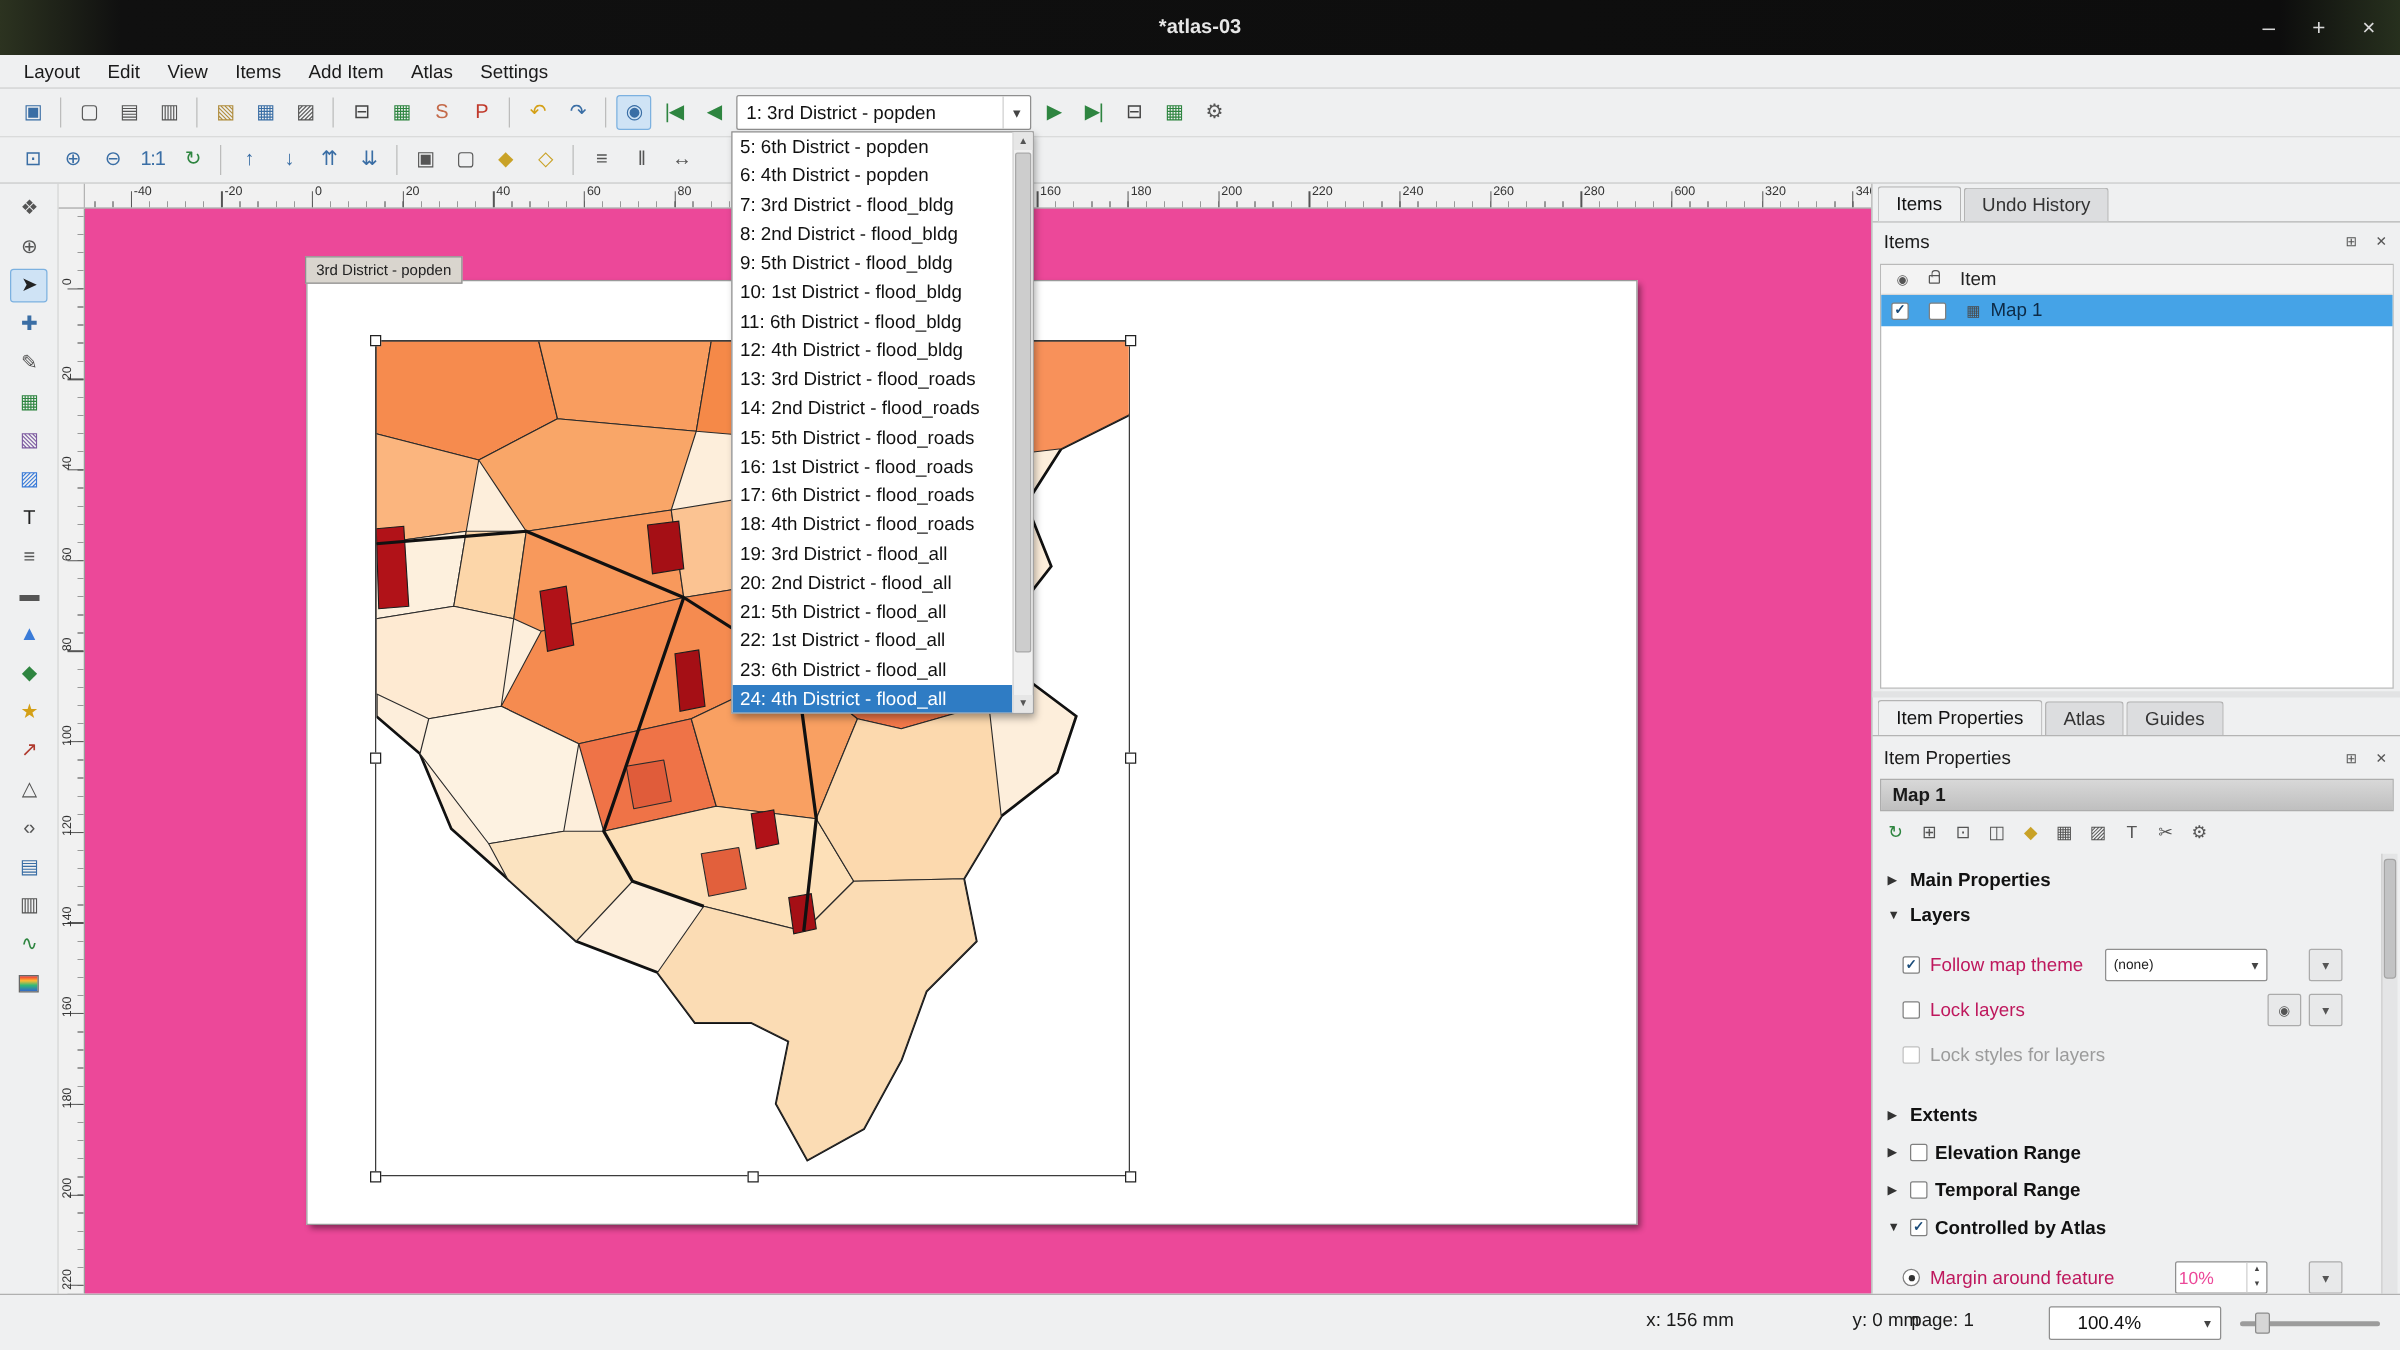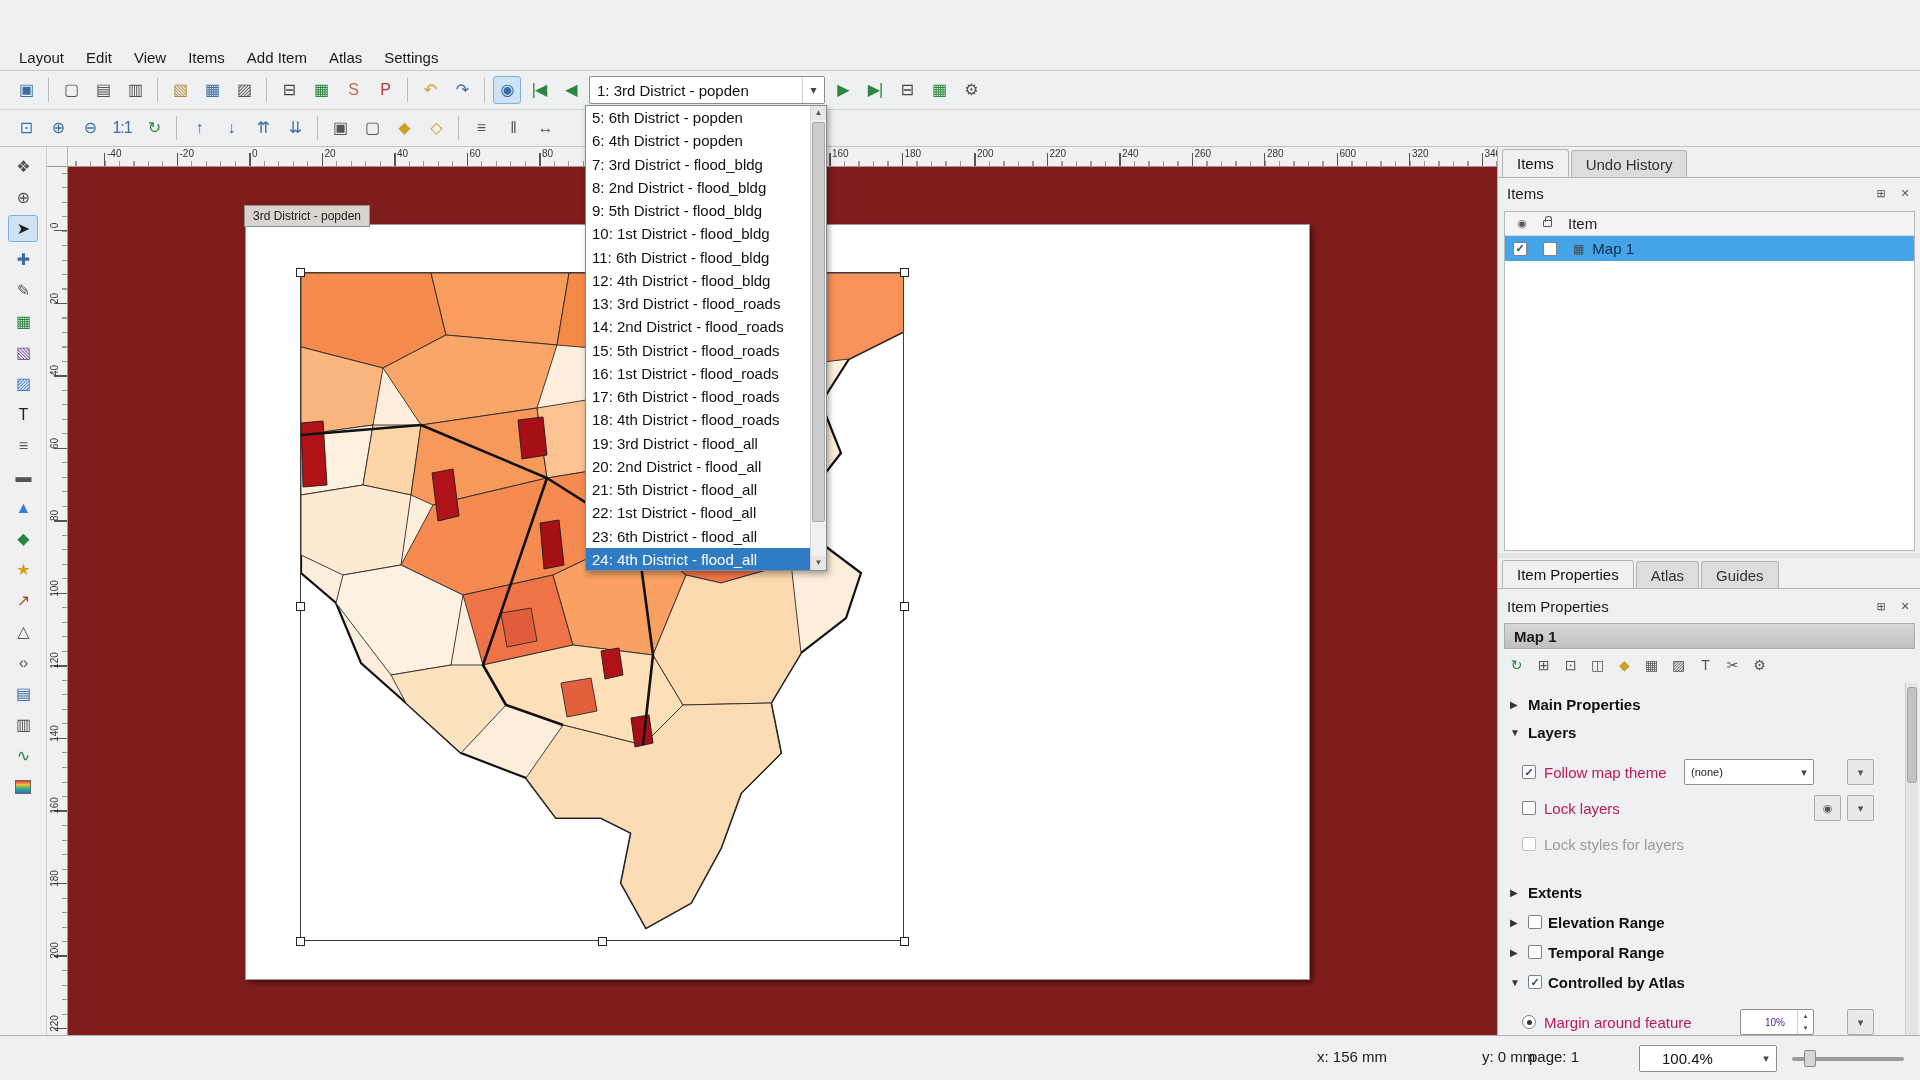--- a/index.html
+++ b/index.html
@@ -47,21 +47,21 @@
 
 #ruler-corner{position:absolute;left:47px;top:147px;width:21px;height:20px;background:#f1f1f1;border-right:1px solid #b3b3b3;border-bottom:1px solid #9a9a9a}
 #hruler{position:absolute;left:68px;top:147px;width:1429px;height:20px;background:#f1f1f1;border-bottom:1px solid #9a9a9a;overflow:hidden}
 #hruler .ticks{position:absolute;left:-36.5px;top:0;right:0;bottom:0;background-image:repeating-linear-gradient(90deg,#555 0 1px,transparent 1px 72.5px),repeating-linear-gradient(90deg,#999 0 1px,transparent 1px 14.5px);background-size:100% 13px,100% 5px;background-position:left bottom,left bottom;background-repeat:repeat-x}
 .rlab{position:absolute;top:1px;font-size:10px;color:#333}
 #vruler{position:absolute;left:47px;top:167px;width:21px;height:868px;background:#f1f1f1;border-right:1px solid #9a9a9a;overflow:hidden}
 #vruler .ticks{position:absolute;top:-9.5px;left:0;right:0;bottom:0;background-image:repeating-linear-gradient(180deg,#555 0 1px,transparent 1px 72.5px),repeating-linear-gradient(180deg,#999 0 1px,transparent 1px 14.5px);background-size:13px 100%,5px 100%;background-position:right top,right top;background-repeat:repeat-y}
 .vlab{position:absolute;left:-3px;width:20px;text-align:center;font-size:10px;color:#333;transform:rotate(-90deg)}
 
 
-#canvas{position:absolute;left:68px;top:167px;width:1429px;height:868px;background:#7f1d1d;overflow:hidden}
+#canvas{position:absolute;left:68px;top:167px;width:1429px;height:868px;background:#ec4899;overflow:hidden}
 #page{position:absolute;left:177px;top:57px;width:1065px;height:756px;background:#fff;border:1px solid #9a9a9a;box-shadow:3px 3px 5px rgba(0,0,0,.45)}
 #mapframe{position:absolute;left:232px;top:105px;width:604px;height:669px;border:1px solid #3c3c3c;overflow:hidden;background:#fff}
 .handle{position:absolute;width:9px;height:9px;background:#fff;border:1px solid #222;z-index:12}
 #tooltip{position:absolute;left:176px;top:38px;background:#d9d5ce;border:1px solid #8f8f8f;color:#222;font-size:12px;padding:3px 8px;z-index:20;white-space:nowrap}
 
 
 #rightpanel{position:absolute;left:1497px;top:147px;width:423px;height:888px;background:#eff0f1;border-left:1px solid #b3b3b3}
 .tabbar{position:absolute;left:0;width:100%;height:31px;border-bottom:1px solid #b4b4b4;padding-left:4px;display:flex;align-items:flex-end}
 .tab{padding:5px 14px 4px;font-size:15px;color:#333;background:#dcdddf;border:1px solid #b4b4b4;border-bottom:none;border-radius:3px 3px 0 0;margin-right:2px}
 .tab.active{background:#eff0f1;color:#111;padding-bottom:5px}
@@ -98,41 +98,49 @@
 .prow.disabled .plabel{color:#9b9b9b}
 .prow.disabled .cb{border-color:#c0c0c0}
 .prow .cb{margin-left:24px}
 .radio{width:14px;height:14px;border:1px solid #808080;border-radius:50%;background:#fff;position:relative;margin-left:24px}
 .radio.sel::after{content:'';position:absolute;inset:3.5px;background:#333;border-radius:50%}
 .mini-combo{position:absolute;left:186px;width:130px;height:26px;background:#fff;border:1px solid #8f8f8f;border-radius:2px;display:flex;align-items:center}
 .mini-combo .val{flex:1;font-size:11px;color:#222;padding-left:6px}
 .mini-combo .combo-arrow{width:18px;text-align:center;font-size:11px;color:#444}
 .mini-btn{position:absolute;width:27px;height:26px;background:#e8e9ea;border:1px solid #ababab;border-radius:2px;display:flex;align-items:center;justify-content:center;font-size:11px;color:#555;gap:1px}
 .spinbox{position:absolute;left:242px;width:74px;height:26px;background:#fff;border:1px solid #8f8f8f;border-radius:2px;display:flex;align-items:center}
-.spinbox .val{flex:1;font-size:10px;color:#4c1d95;padding-left:24px}
+.spinbox .val{flex:1;font-size:14px;color:#ec4899;padding-left:2px}
 .spin-arrows{width:16px;align-self:stretch;border-left:1px solid #cfcfcf;display:flex;flex-direction:column}
 .spin-arrows span{flex:1;font-size:7px;color:#444;text-align:center;line-height:12px}
 #props-scrollbar{position:absolute;left:407px;top:536px;width:13px;height:352px;background:#e4e5e6;border-left:1px solid #cdcdcd}
 #props-scrollbar .thumb{position:absolute;left:1px;top:4px;width:10px;height:96px;background:#c2c3c4;border:1px solid #a5a5a5;border-radius:3px}
 
 
 #statusbar{position:absolute;left:0;top:1035px;width:1920px;height:45px;background:#eff0f1;border-top:1px solid #b0b0b0}
 #statusbar .sb-text{position:absolute;top:12px;font-size:15px;color:#1a1a1a}
 #sb-x{left:1317px}#sb-y{left:1482px}#sb-page{left:1529px}
 #zoom-combo{position:absolute;left:1639px;top:9px;width:138px;height:27px;background:#fff;border:1px solid #8f8f8f;border-radius:2px;display:flex;align-items:center}
 #zoom-combo .val{flex:1;font-size:15px;color:#111;padding-left:22px}
 #zoom-combo .combo-arrow{width:20px;text-align:center;font-size:11px;color:#444}
 #zoom-slider{position:absolute;left:1792px;top:21px;width:112px;height:4px;background:#9c9c9c;border-radius:2px}
 #zoom-slider .sl-handle{position:absolute;left:12px;top:-7px;width:12px;height:17px;background:#d6d6d6;border:1px solid #8a8a8a;border-radius:2px}
 </style>
 </head>
 <body>
 
 <div id="app">
 
+  <div id="titlebar">
+    <span class="title">*atlas-03</span>
+    <div id="win-controls">
+      <span class="wbtn">–</span>
+      <span class="wbtn">+</span>
+      <span class="wbtn">×</span>
+    </div>
+  </div>
 
   <div id="menubar">
 
       <div class="menu-item">Layout</div>
 
       <div class="menu-item">Edit</div>
 
       <div class="menu-item">View</div>
 
       <div class="menu-item">Items</div>

